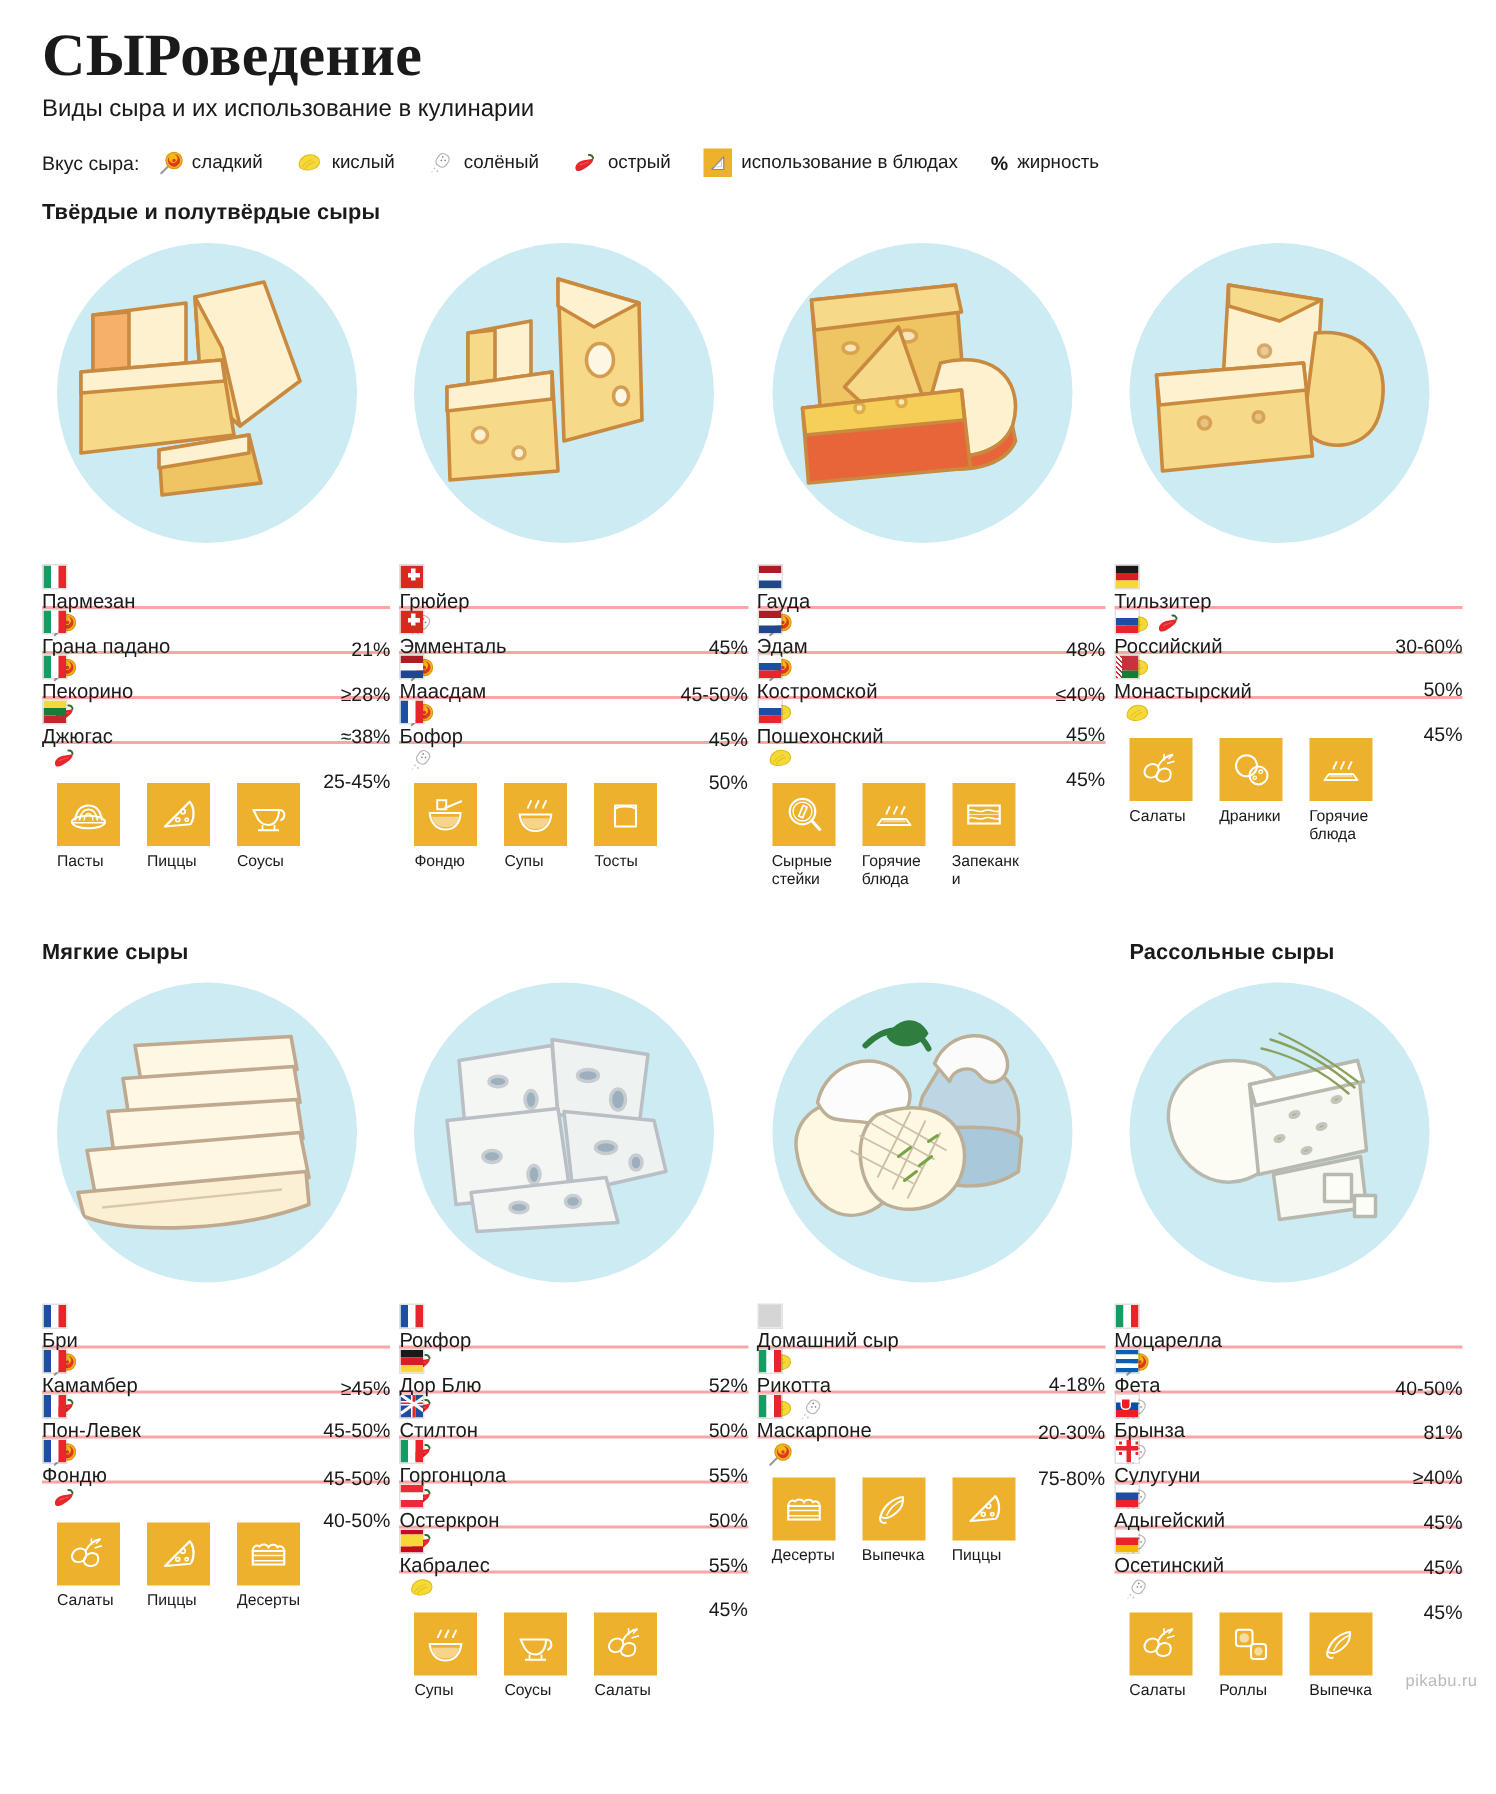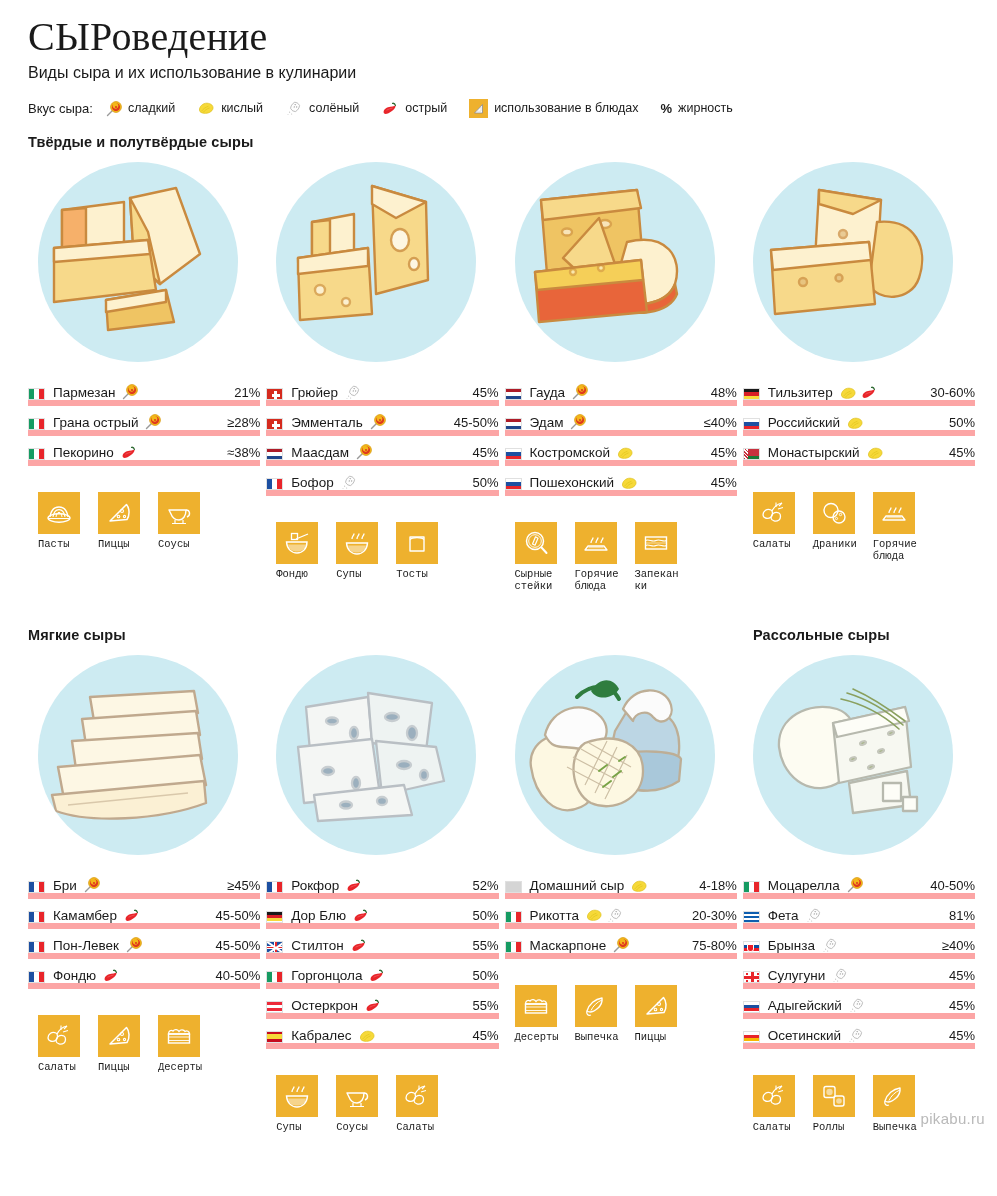--- a/index.html
+++ b/index.html
@@ -12,21 +12,21 @@
     color: #1a1a1a;
     position: relative;
     overflow: hidden;
   }
   .page { padding: 16px 22px 0 28px; position: relative; }
 
   
   .title {
     font-family: "Liberation Serif", serif;
     font-size: 40px;
-    font-weight: 400;
+    font-weight: 700;
     letter-spacing: .2px;
     margin: 0 0 6px 0;
     line-height: 1.05;
   }
   .subtitle {
     font-size: 16px;
     font-weight: 400;
     margin: 0 0 16px 0;
     color: #1a1a1a;
   }
@@ -78,24 +78,25 @@
     margin: 6px 0 14px 10px;
     position: relative;
     overflow: hidden;
   }
   .illus svg { position: absolute; left: 0; top: 0; }
 
   
   .list { margin: 0; padding: 0; list-style: none; }
   .row {
     display: flex;
-    align-items: flex-end;
+    align-items: flex-start;
     height: 30px;
-    border-bottom: 6px solid #fca5a5;
+    border-bottom: 2px solid #fca5a5;
     font-size: 13.5px;
+    flex-direction: column;
   }
   .row .flag {
     width: 17px; height: 12px;
     margin-right: 8px;
     flex: 0 0 17px;
     border: .5px solid rgba(0,0,0,.12);
     position: relative;
     overflow: hidden;
   }
   .row .nm { white-space: nowrap; }
@@ -106,40 +107,39 @@
     white-space: nowrap;
     padding-left: 6px;
   }
 
   
   .uses {
     display: flex;
     gap: 14px;
     margin: 26px 0 0 10px;
     align-items: flex-start;
-    font-family: Liberation Mono, monospace;
   }
   .use { width: 46px; }
   .use-box {
     width: 42px; height: 42px;
     background: #eeb12e;
     display: flex; align-items: center; justify-content: center;
     margin-bottom: 5px;
   }
   .use-label {
     font-size: 10.5px;
     line-height: 1.12;
     color: #1a1a1a;
     word-break: break-word;
   }
 
   .watermark {
     position: absolute;
     right: 12px; bottom: 6px;
-    font-size: 15px;
+    font-size: 11px;
     color: #b9b9b9;
     letter-spacing: .3px;
   }
 </style>
 </head>
 <body>
 
 <div class="page">
 
   <h1 class="title">СЫРоведение</h1>
@@ -258,21 +258,21 @@
             <span class="pct">21%</span>
           </li>
           <li class="row">
             <span class="flag">
               <span style="position:absolute;inset:0;display:flex">
                 <i style="flex:1;background:#169b62"></i>
                 <i style="flex:1;background:#fff"></i>
                 <i style="flex:1;background:#e8252a"></i>
               </span>
             </span>
-            <span class="nm">Грана острый</span>
+            <span class="nm">Грана падано</span>
             <span class="tastes">
               <span class="ic">
                 <svg width="17" height="17" viewBox="0 0 17 17">
                   <g transform="translate(0.5,0.5)">
                     <path d="M2 15 L7 10" stroke="#9a9a9a" stroke-width="1.4" fill="none" stroke-linecap="round"></path>
                     <circle cx="10.5" cy="6.5" r="5.4" fill="#f3b81a" stroke="#d99a10" stroke-width=".8"></circle>
                     <path d="M10.5 6.5 m0,-4.1 a4.1,4.1 0 1 1 -2.9,1.2 a2.9,2.9 0 1 0 2.9,-1.2" fill="#e03a1e"></path>
                     <circle cx="10.5" cy="6.5" r="1.1" fill="#e03a1e"></circle>
                   </g>
                 </svg>
@@ -294,20 +294,42 @@
                 <svg width="18" height="15" viewBox="0 0 18 15">
                   <g>
                     <path d="M3.2 12.6 C1.6 10.6 3.4 7.2 7 6.2 C10.2 5.3 13.2 5.6 14.6 4.2 C14.8 6.6 13 8.6 10.6 10.2 C8 12 4.8 14 3.2 12.6 Z" fill="#e8252a"></path>
                     <path d="M14.4 4.4 C14 2.9 13 2.1 11.6 2.3" stroke="#2f6b34" stroke-width="1.3" fill="none" stroke-linecap="round"></path>
                     <path d="M5.5 9.2 C7.2 8.2 9.4 7.6 11.6 7" stroke="#f4696b" stroke-width=".8" fill="none" opacity=".8"></path>
                   </g>
                 </svg>
               </span>
             </span>
             <span class="pct">≈38%</span>
+          </li>
+          <li class="row">
+            <span class="flag">
+              <span style="position:absolute;inset:0;display:flex;flex-direction:column">
+                <i style="flex:1;background:#f6d939"></i>
+                <i style="flex:1;background:#1a7a37"></i>
+                <i style="flex:1;background:#c1272d"></i>
+              </span>
+            </span>
+            <span class="nm">Джюгас</span>
+            <span class="tastes">
+              <span class="ic">
+                <svg width="18" height="15" viewBox="0 0 18 15">
+                  <g>
+                    <path d="M3.2 12.6 C1.6 10.6 3.4 7.2 7 6.2 C10.2 5.3 13.2 5.6 14.6 4.2 C14.8 6.6 13 8.6 10.6 10.2 C8 12 4.8 14 3.2 12.6 Z" fill="#e8252a"></path>
+                    <path d="M14.4 4.4 C14 2.9 13 2.1 11.6 2.3" stroke="#2f6b34" stroke-width="1.3" fill="none" stroke-linecap="round"></path>
+                    <path d="M5.5 9.2 C7.2 8.2 9.4 7.6 11.6 7" stroke="#f4696b" stroke-width=".8" fill="none" opacity=".8"></path>
+                  </g>
+                </svg>
+              </span>
+            </span>
+            <span class="pct">25-45%</span>
           </li>
         </ul>
         <div class="uses">
           <div class="use">
             <div class="use-box">
               <svg width="30" height="30" viewBox="0 0 30 30">
                 <ellipse cx="15" cy="20" rx="11" ry="4.2" fill="none" stroke="#fff" stroke-width="1.4"></ellipse>
                 <path d="M6 19 C7 12 10 9 15 9 C20 9 23 12 24 19" fill="none" stroke="#fff" stroke-width="1.4"></path>
                 <path d="M9 19 C9.7 14 11.6 11.6 15 11.6 C18.4 11.6 20.3 14 21 19" fill="none" stroke="#fff" stroke-width="1.1"></path>
                 <path d="M12 19 C12.4 16 13.4 14.4 15 14.4 C16.6 14.4 17.6 16 18 19" fill="none" stroke="#fff" stroke-width="1"></path>

